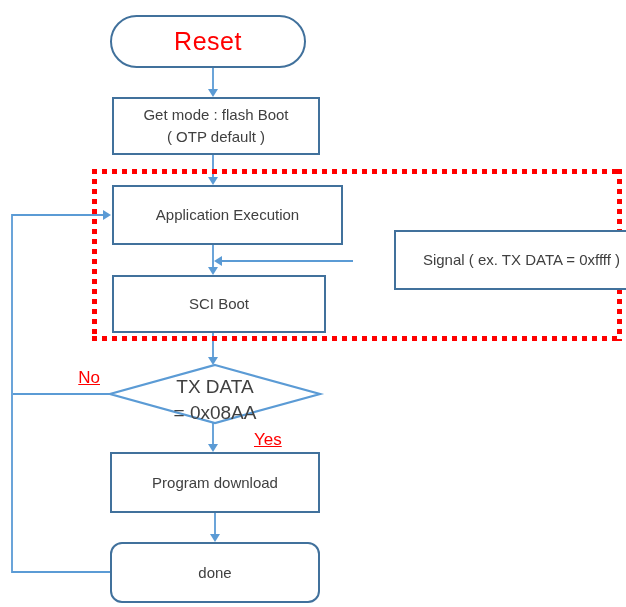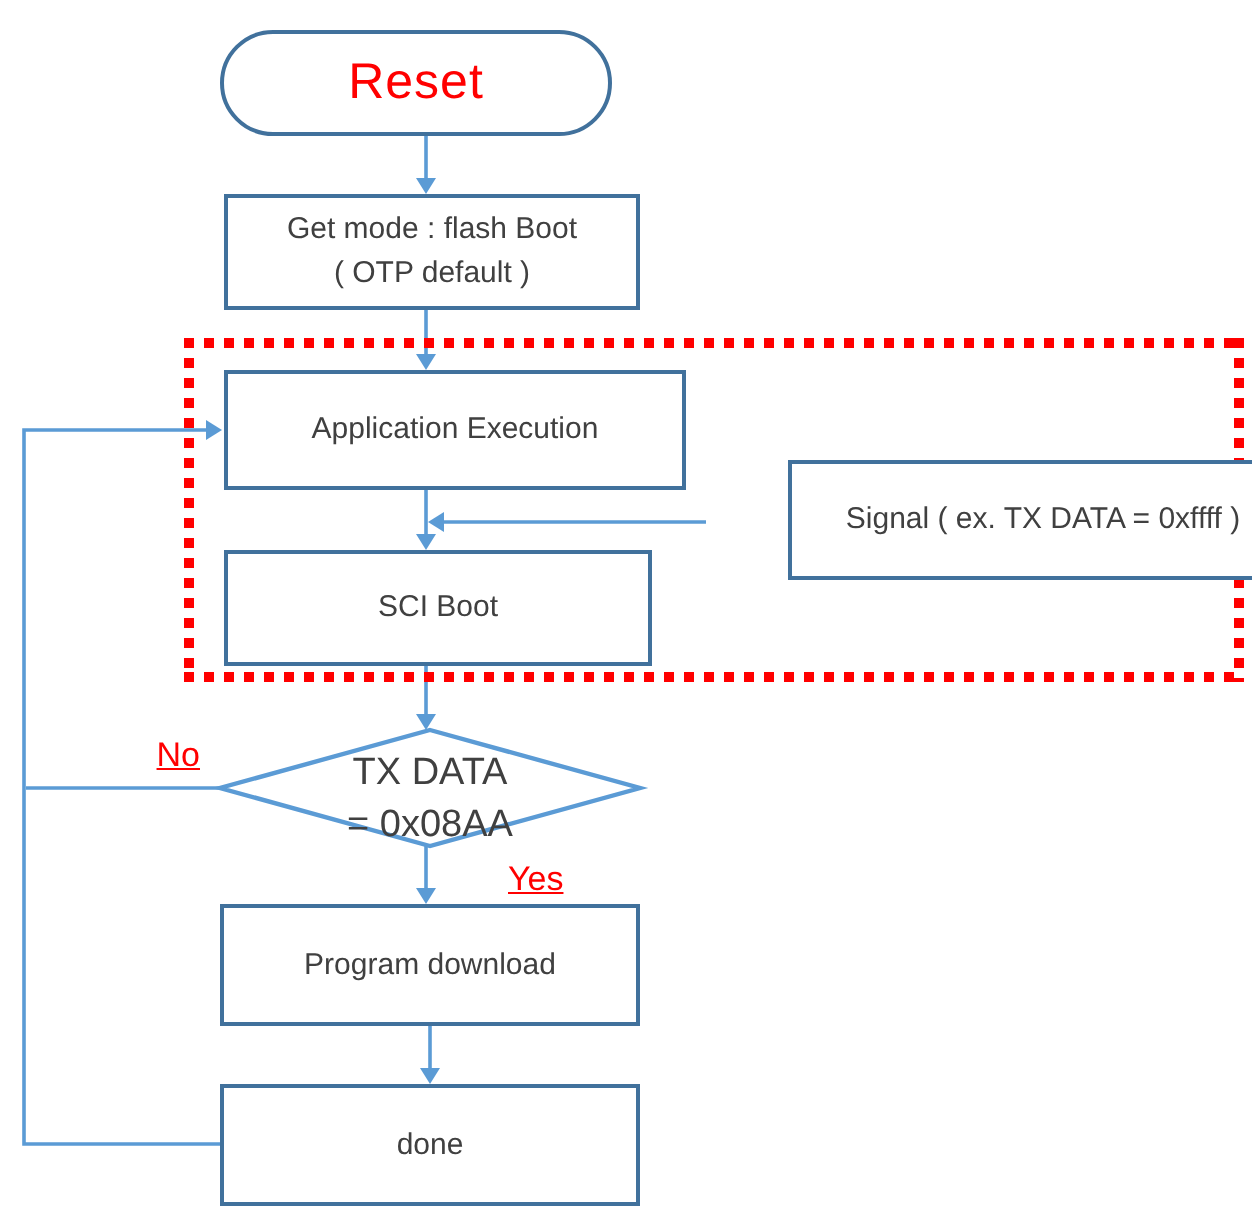--- a/index.html
+++ b/index.html
@@ -42,21 +42,21 @@
     letter-spacing:0.5px;
   }
   .red-line{color:var(--accent-red);}
   
   #node-reset        {left:110px; top:15px;  width:196px; height:53px;}
   #node-get-mode     {left:112px; top:97px;  width:208px; height:58px;}
   #node-app-exec     {left:112px; top:185px; width:231px; height:60px;}
   #node-signal       {left:353px; top:230px; width:255px; height:60px;margin-left:41px;}
   #node-sci-boot     {left:112px; top:275px; width:214px; height:58px;}
   #node-program      {left:110px; top:452px; width:210px; height:61px;}
-  #node-done         {left:110px; top:542px; width:210px; height:61px;}
+  #node-done         {left:110px; top:542px; width:210px; height:61px;border-radius:12px;}
   
   #decision-text{
     position:absolute;
     left:115px; top:374px; width:200px;
     text-align:center;
     color:var(--text);
     font-size:19px;
     line-height:1.35;
     z-index:3;
     background:transparent;

